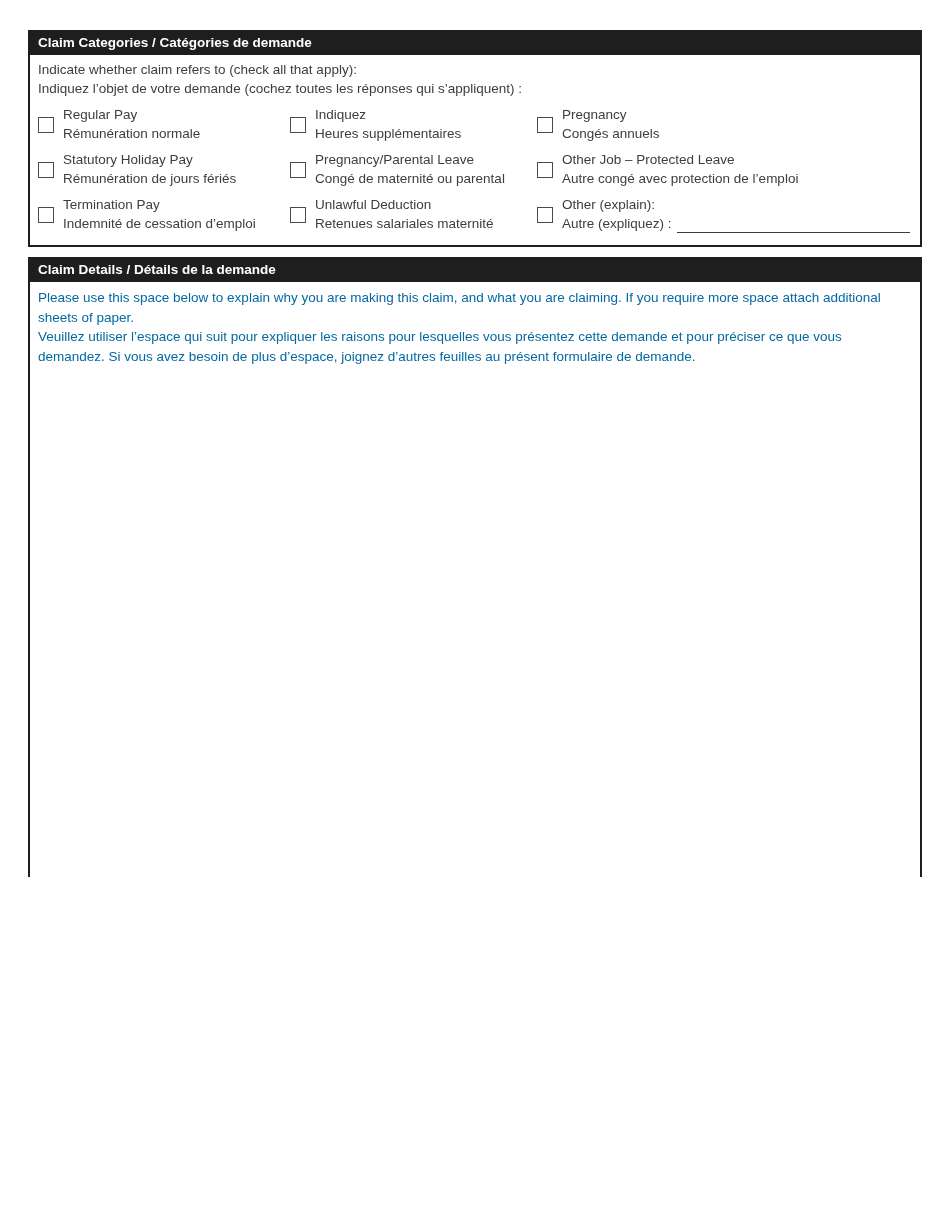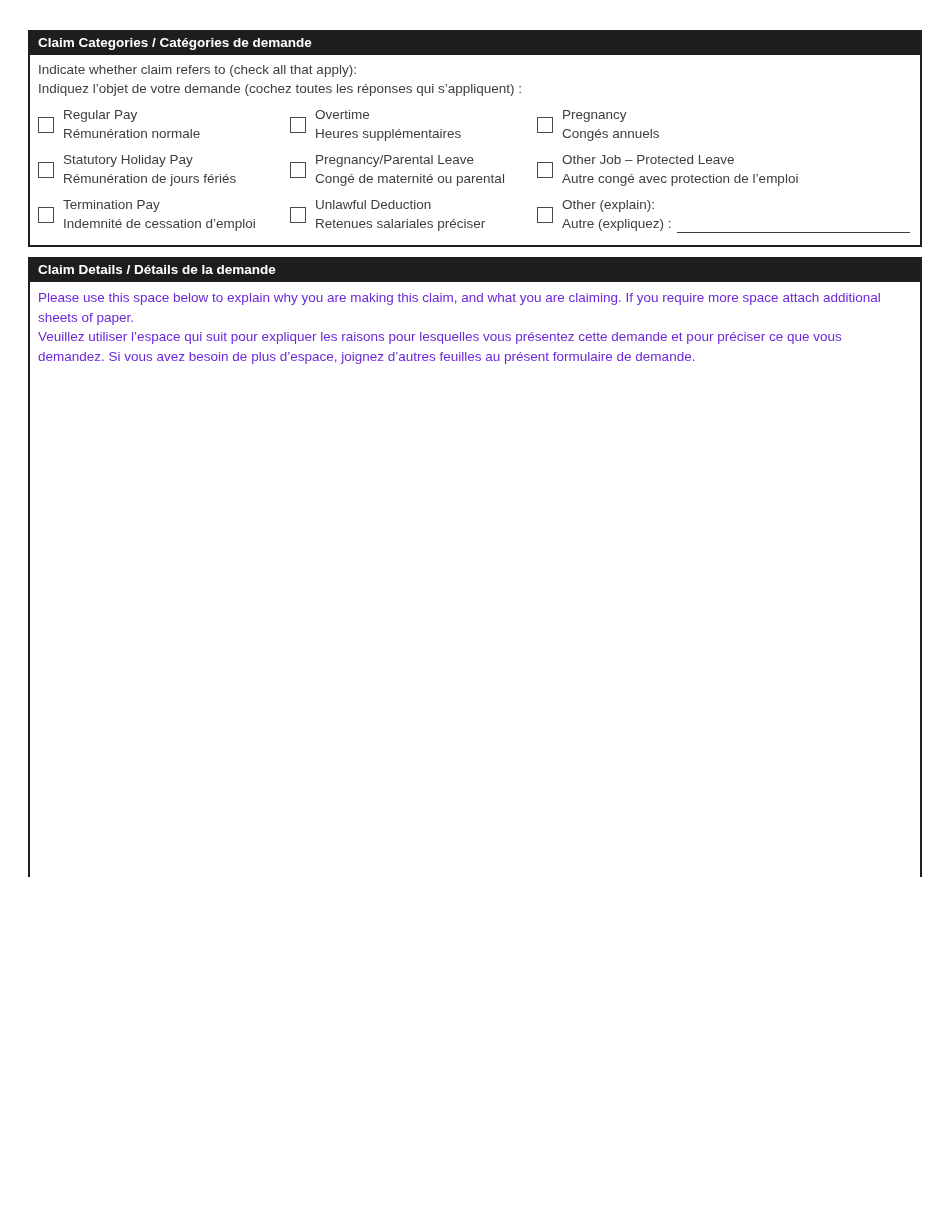--- a/index.html
+++ b/index.html
@@ -79,21 +79,21 @@
     min-width: 40px;
   }
   .details-section { margin-top: 10px; }
   .details-body {
     height: 918px;
     padding: 6px 8px;
   }
   .details-instructions {
     font-size: 13.5px;
     line-height: 19.5px;
-    color: #6d28d9;
+    color: #0369a1;
   }
   .writing-area {
     height: 790px;
     width: 100%;
   }
   .footer {
     position: absolute;
     left: 28px;
     top: 1198px;
     width: 894px;
@@ -125,21 +125,21 @@
             <div class="checkbox"></div>
             <div class="cat-labels">
               <div>Regular Pay</div>
               <div>Rémunération normale</div>
             </div>
           </div>
 
           <div class="cat-item">
             <div class="checkbox"></div>
             <div class="cat-labels">
-              <div>Overtime</div>
+              <div>Indiquez</div>
               <div>Heures supplémentaires</div>
             </div>
           </div>
 
           <div class="cat-item">
             <div class="checkbox"></div>
             <div class="cat-labels">
               <div>Pregnancy</div>
               <div>Congés annuels</div>
             </div>
@@ -174,21 +174,21 @@
             <div class="cat-labels">
               <div>Termination Pay</div>
               <div>Indemnité de cessation d’emploi</div>
             </div>
           </div>
 
           <div class="cat-item">
             <div class="checkbox"></div>
             <div class="cat-labels">
               <div>Unlawful Deduction</div>
-              <div>Retenues salariales préciser</div>
+              <div>Retenues salariales maternité</div>
             </div>
           </div>
 
           <div class="cat-item">
             <div class="checkbox"></div>
             <div class="cat-labels">
               <div>Other (explain):</div>
               <div class="fr-line">
                 <span>Autre (expliquez) :</span>
                 <span class="write-in-line"></span>

